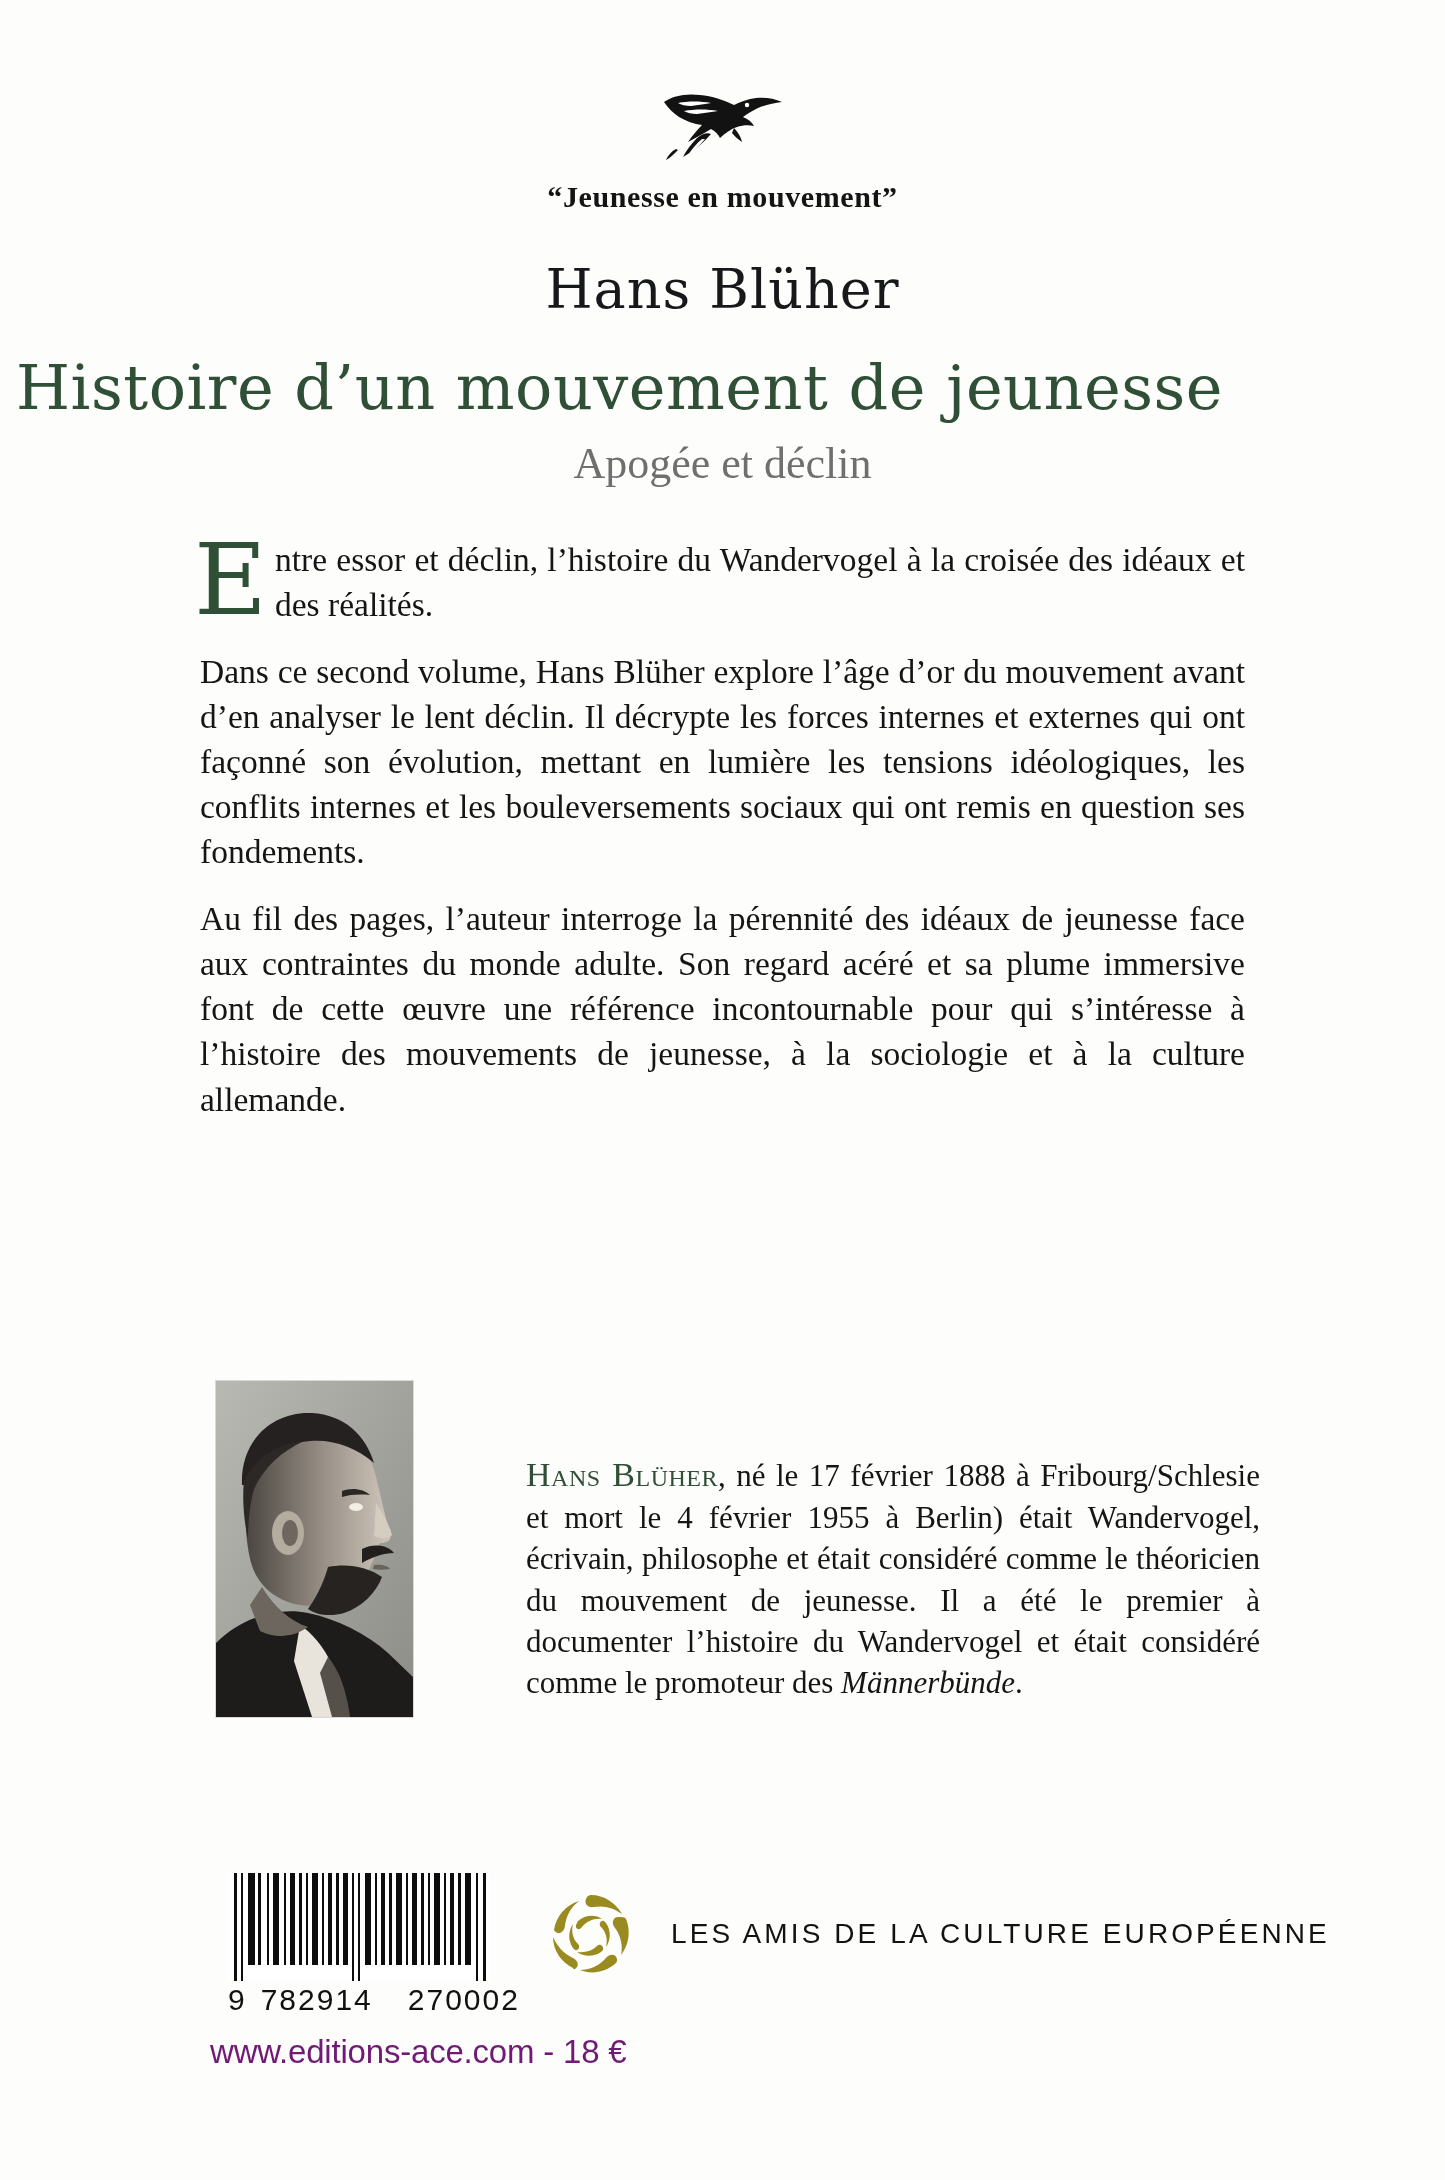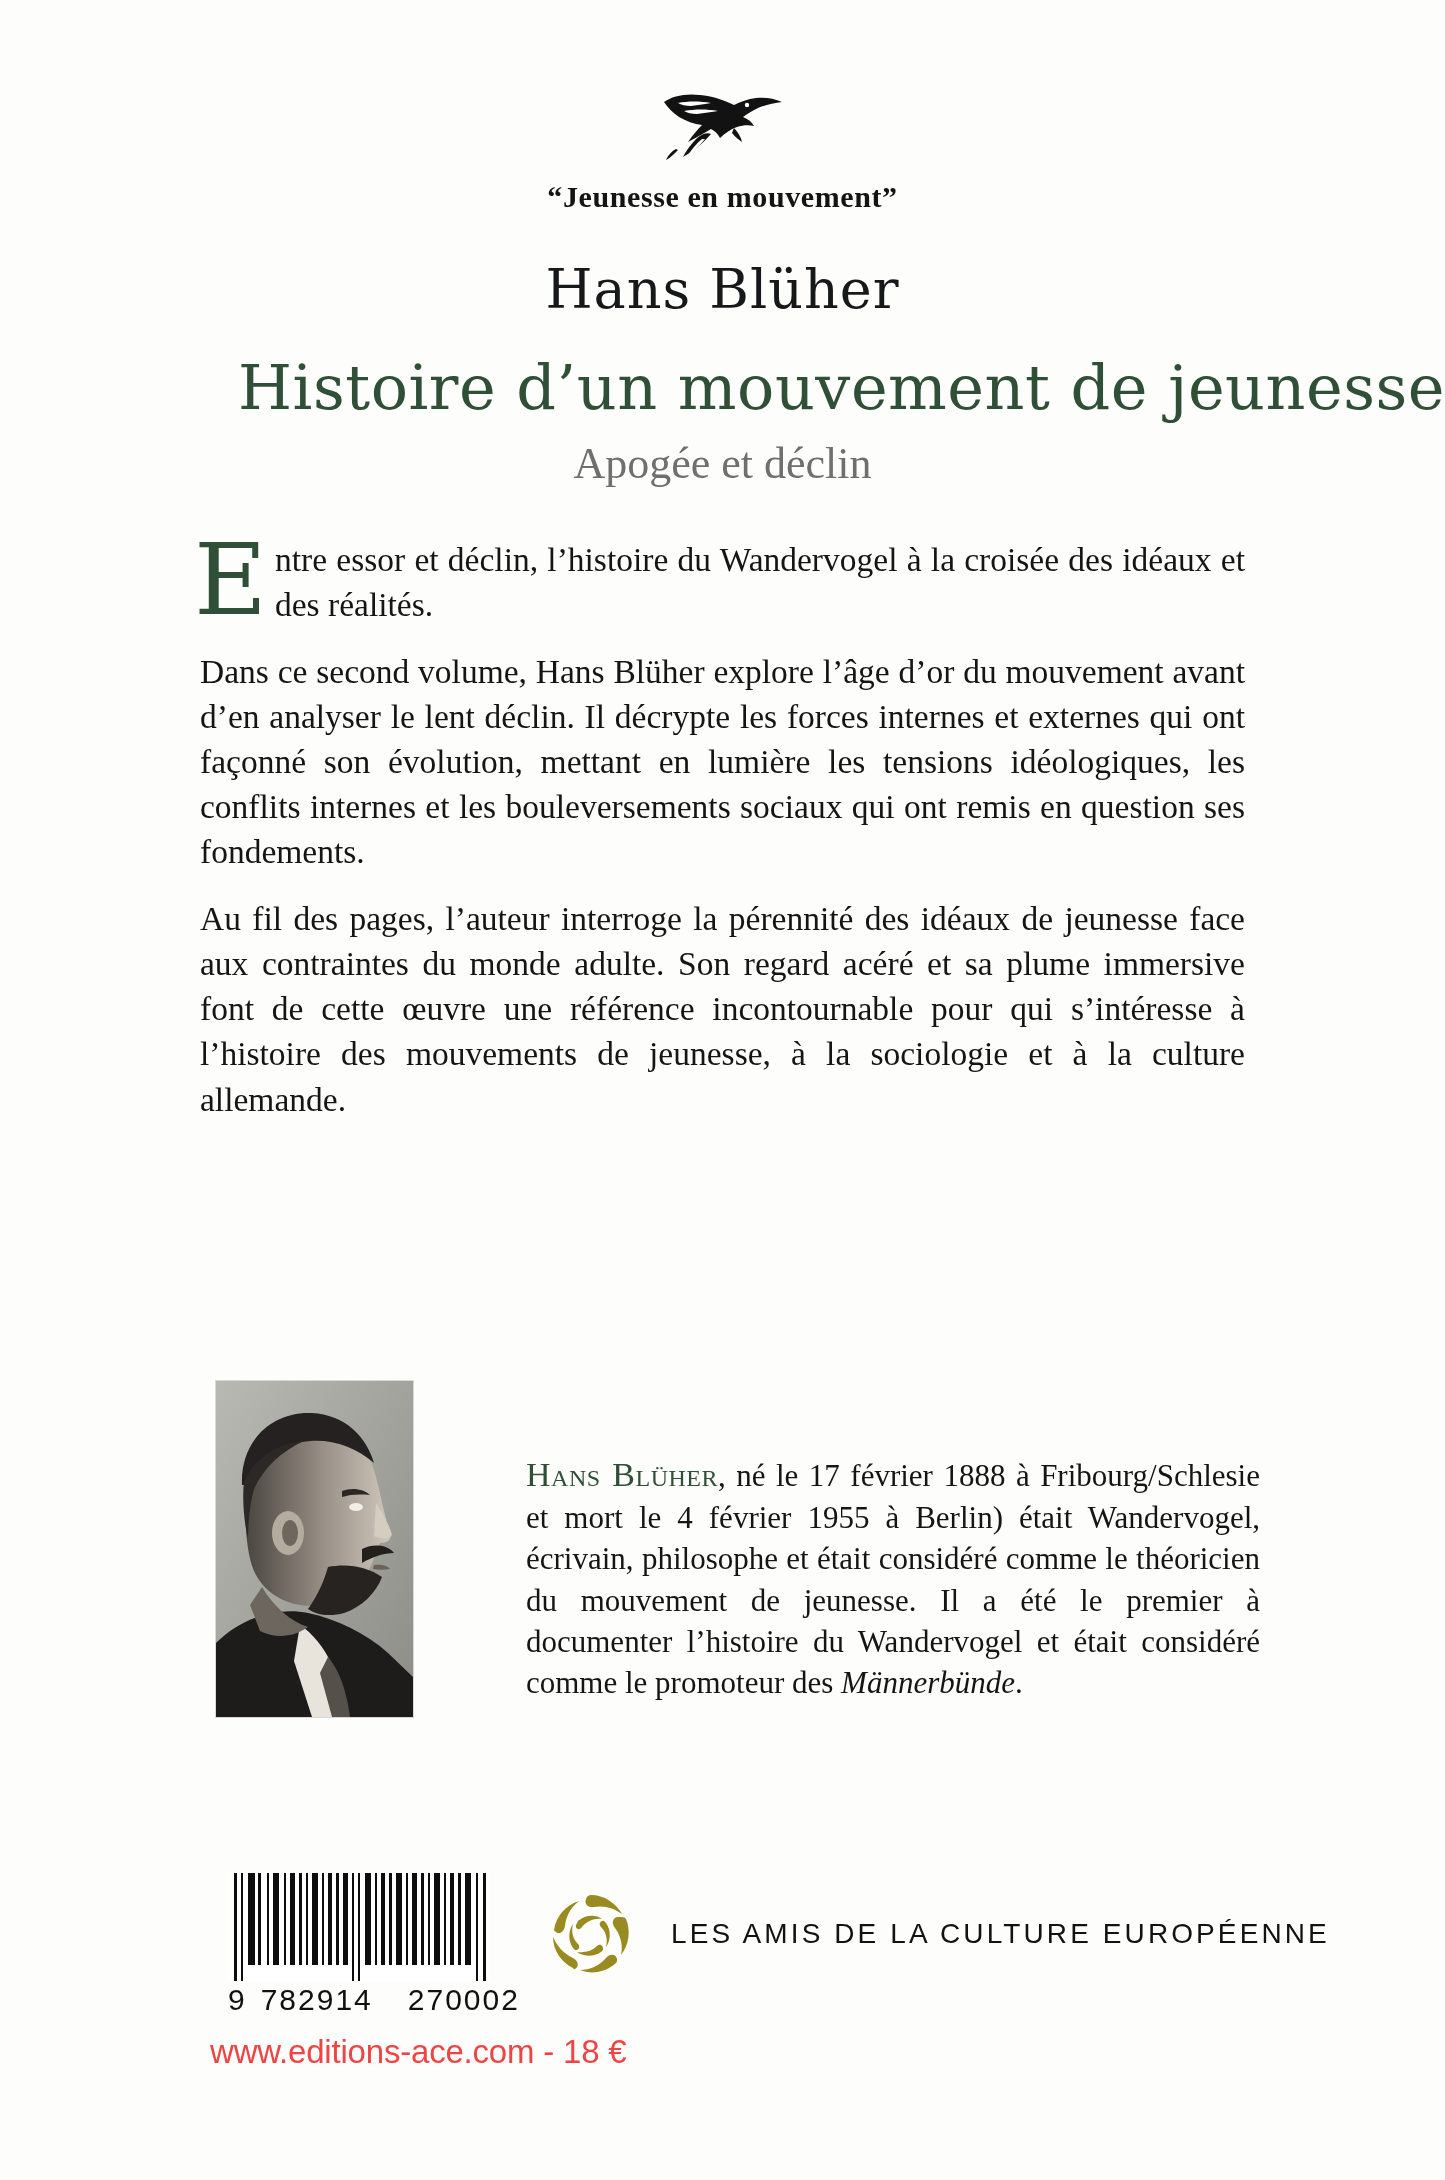--- a/index.html
+++ b/index.html
@@ -46,21 +46,21 @@
   .author-name {
     text-align: center;
     font-family: "DejaVu Serif", serif;
     font-size: 54px;
     font-weight: 400;
     letter-spacing: 1px;
     color: #17181a;
     margin-top: 44px;
   }
   .book-title {
-    text-align: right;
+    text-align: left;
     font-family: "DejaVu Serif", serif;
     font-size: 62px;
     font-weight: 400;
     letter-spacing: 0.5px;
     color: #2f4f36;
     margin-top: 30px;
     white-space: nowrap;
     margin-left: 16px;
   }
   .book-subtitle {
@@ -167,21 +167,21 @@
   }
   .barcode-digits .lead-digit { margin-right: 14px; }
   .barcode-digits .grp { margin-right: 35px; }
 
   .shop-line {
     position: absolute;
     left: 210px;
     top: 178px;
     font-family: "Liberation Sans", sans-serif;
     font-size: 33px;
-    color: #ef4444;
+    color: #701a75;
     letter-spacing: -0.2px;
     white-space: nowrap;
   }
 
   .publisher {
     position: absolute;
     left: 548px;
     top: 36px;
     display: flex;
     align-items: center;

